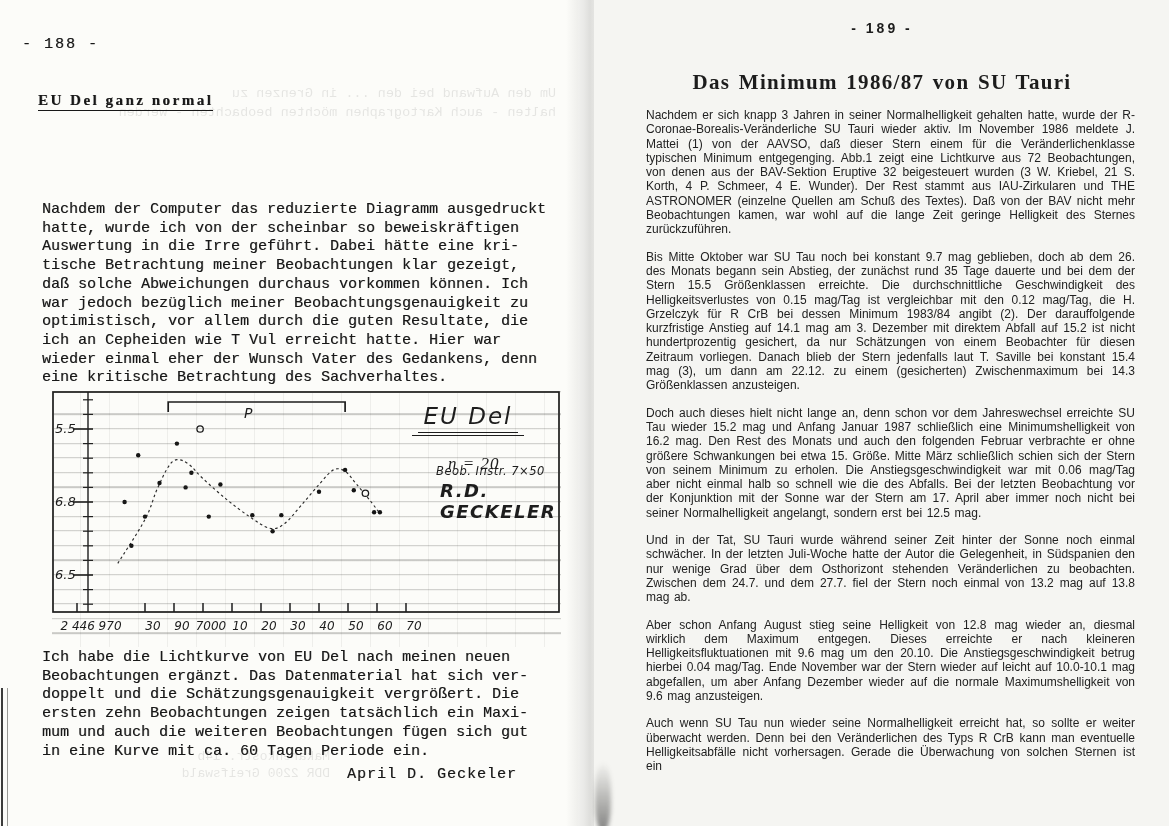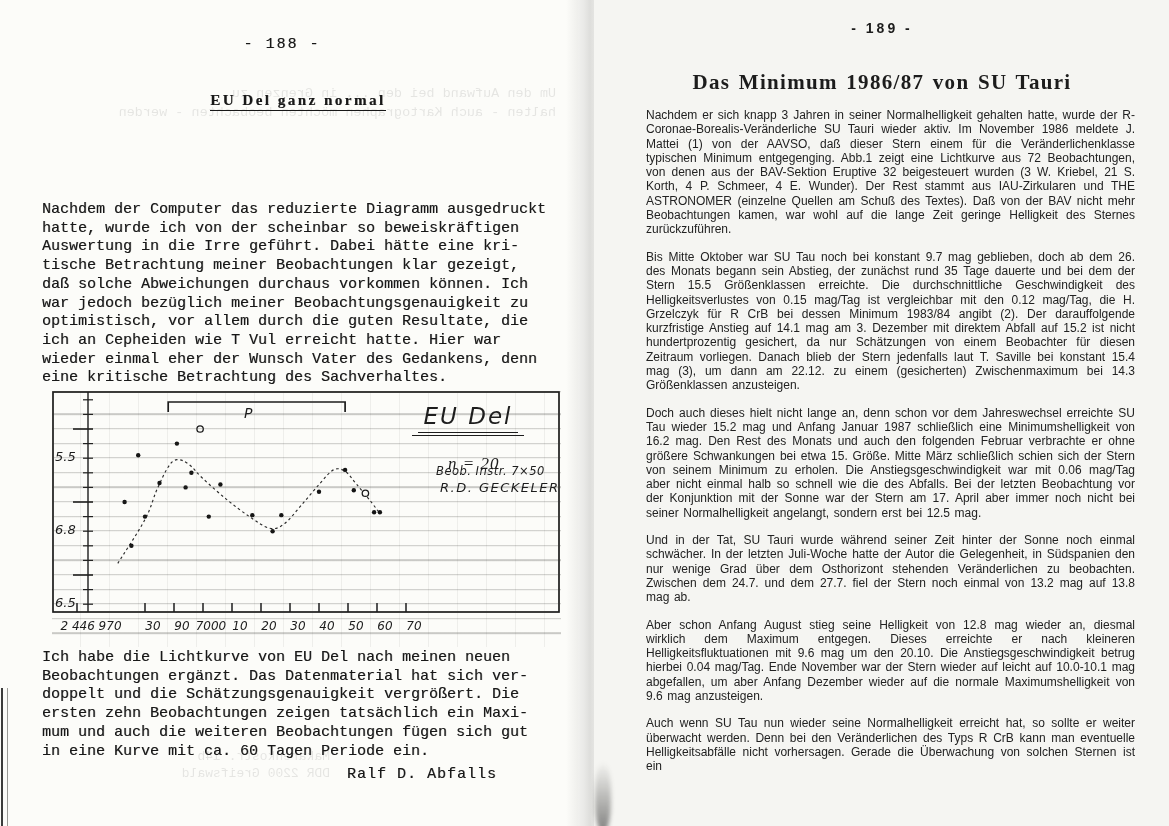--- a/index.html
+++ b/index.html
@@ -10,21 +10,21 @@
   .gutter{position:absolute;top:0;left:566px;width:40px;height:826px;
     background:linear-gradient(to right,rgba(60,60,55,0) 0%,rgba(60,60,55,.10) 45%,rgba(60,60,55,.16) 60%,rgba(60,60,55,.03) 100%);}
   .bottom-smudge{position:absolute;left:595px;top:762px;width:16px;height:70px;border-radius:45%;
     background:linear-gradient(to bottom,rgba(35,35,35,0),rgba(35,35,35,.55));filter:blur(2px);}
   .edge-a{position:absolute;left:1px;top:688px;width:2px;height:138px;background:#3c3c3c;}
   .edge-b{position:absolute;left:7px;top:688px;width:1px;height:138px;background:#9a9a96;}
 
   
   .mono{font-family:"Liberation Mono","DejaVu Sans Mono",monospace;color:#181818;
     text-shadow:.4px 0 rgba(10,10,10,.45);}
-  .lhead{position:absolute;left:22px;width:520px;text-align:center;}
+  .lhead{position:absolute;left:22px;width:520px;text-align:left;}
   .pn188{top:36px;font-size:15px;letter-spacing:2px;}
   .ltitle{top:76px;font-size:15px;letter-spacing:2.5px;}
   .ltitle .u{border-bottom:1.5px solid #181818;padding-bottom:2px;}
   .lbody{position:absolute;left:42px;width:528px;font-size:15px;line-height:18.7px;
     white-space:pre-line;margin:0;}
   .p1{top:109px;} .p2{top:201px;} .p3{top:649px;}
   .sig{position:absolute;left:347px;top:766px;font-size:15px;letter-spacing:1px;}
 
   
   .ghost{position:absolute;transform:scaleX(-1);opacity:.11;filter:blur(.4px);
@@ -34,32 +34,32 @@
   .ghost.gb{left:60px;top:748px;width:270px;font-size:13px;line-height:17px;}
 
   
   .chart{position:absolute;left:52px;top:391px;width:509px;height:260px;margin:0;}
   .ruling{position:absolute;left:0;top:0;width:509px;height:256px;
     background-image:
       repeating-linear-gradient(to bottom,rgba(0,0,0,0) 0 13.4px,rgba(55,55,50,.26) 13.4px 14.6px),
       repeating-linear-gradient(to right,rgba(0,0,0,0) 0 27.8px,rgba(55,55,50,.07) 27.8px 29px);
     background-position:0 9.2px,0 0;}
   .maglbl{position:absolute;left:3px;width:30px;text-align:left;
-    font-family:"DejaVu Sans",sans-serif;font-style:italic;font-size:13px;color:#1d1d1d;margin-top:28px;}
+    font-family:"DejaVu Sans",sans-serif;font-style:italic;font-size:13px;color:#1d1d1d;}
   .xlbl{position:absolute;top:228px;text-align:center;
     font-family:"DejaVu Sans",sans-serif;font-style:italic;font-size:12px;color:#1d1d1d;margin-left:8px;}
   .hw{position:absolute;font-family:"DejaVu Sans",sans-serif;font-style:italic;color:#1d1d1d;}
   .plbl{left:192px;top:14px;font-size:14px;}
   .eudel-wrap{left:360px;top:12px;width:112px;text-align:center;}
   .eudel{display:inline-block;font-size:23px;letter-spacing:2px;
     border-bottom:1.6px solid #1d1d1d;padding:0 6px 3px 6px;}
   .eudel-wrap{border-bottom:1.6px solid #1d1d1d;padding-bottom:2px;}
   .a1{left:396px;top:63px;font-size:17px;letter-spacing:1px;font-family:Liberation Serif, serif;}
   .a2{left:384px;top:73px;font-size:11.5px;letter-spacing:.5px;}
-  .a3{left:388px;top:89px;font-size:13px;letter-spacing:1.5px;}
+  .a3{left:388px;top:89px;font-size:18px;letter-spacing:1.5px;font-weight:bold;}
 
   
   .sans{font-family:"Liberation Sans","DejaVu Sans",sans-serif;}
   .rhead{position:absolute;left:38px;width:500px;text-align:center;color:#1c1c1c;}
   .pn189{top:20px;font-size:14px;letter-spacing:3px;font-weight:600;}
   .rtitle{top:70px;font-family:"Liberation Serif","DejaVu Serif",serif;font-weight:600;
     font-size:21px;letter-spacing:1.3px;word-spacing:2px;margin:0;}
   .rcol{position:absolute;left:36px;top:108px;width:505px;}
   .rcol p{font-family:"Liberation Sans","DejaVu Sans",sans-serif;font-size:12px;
     line-height:14.3px;text-align:justify;color:#222;margin:0 0 13px 16px;word-spacing:1.2px;}
@@ -173,21 +173,21 @@
       <div class="hw a3">R.D. GECKELER</div>
     </figure>
 
     <p class="mono lbody p3">Ich habe die Lichtkurve von EU Del nach meinen neuen
 Beobachtungen ergänzt. Das Datenmaterial hat sich ver-
 doppelt und die Schätzungsgenauigkeit vergrößert. Die
 ersten zehn Beobachtungen zeigen tatsächlich ein Maxi-
 mum und auch die weiteren Beobachtungen fügen sich gut
 in eine Kurve mit ca. 60 Tagen Periode ein.</p>
 
-    <div class="mono sig">Ralf D. Abfalls</div>
+    <div class="mono sig">April D. Geckeler</div>
 
     <div class="ghost gb">Makarenkostr. 14b
 DDR 2200 Greifswald</div>
   </section>
 
   <div class="gutter"></div>
 
   <section class="page right">
     <div class="sans rhead pn189">- 189 -</div>
 

